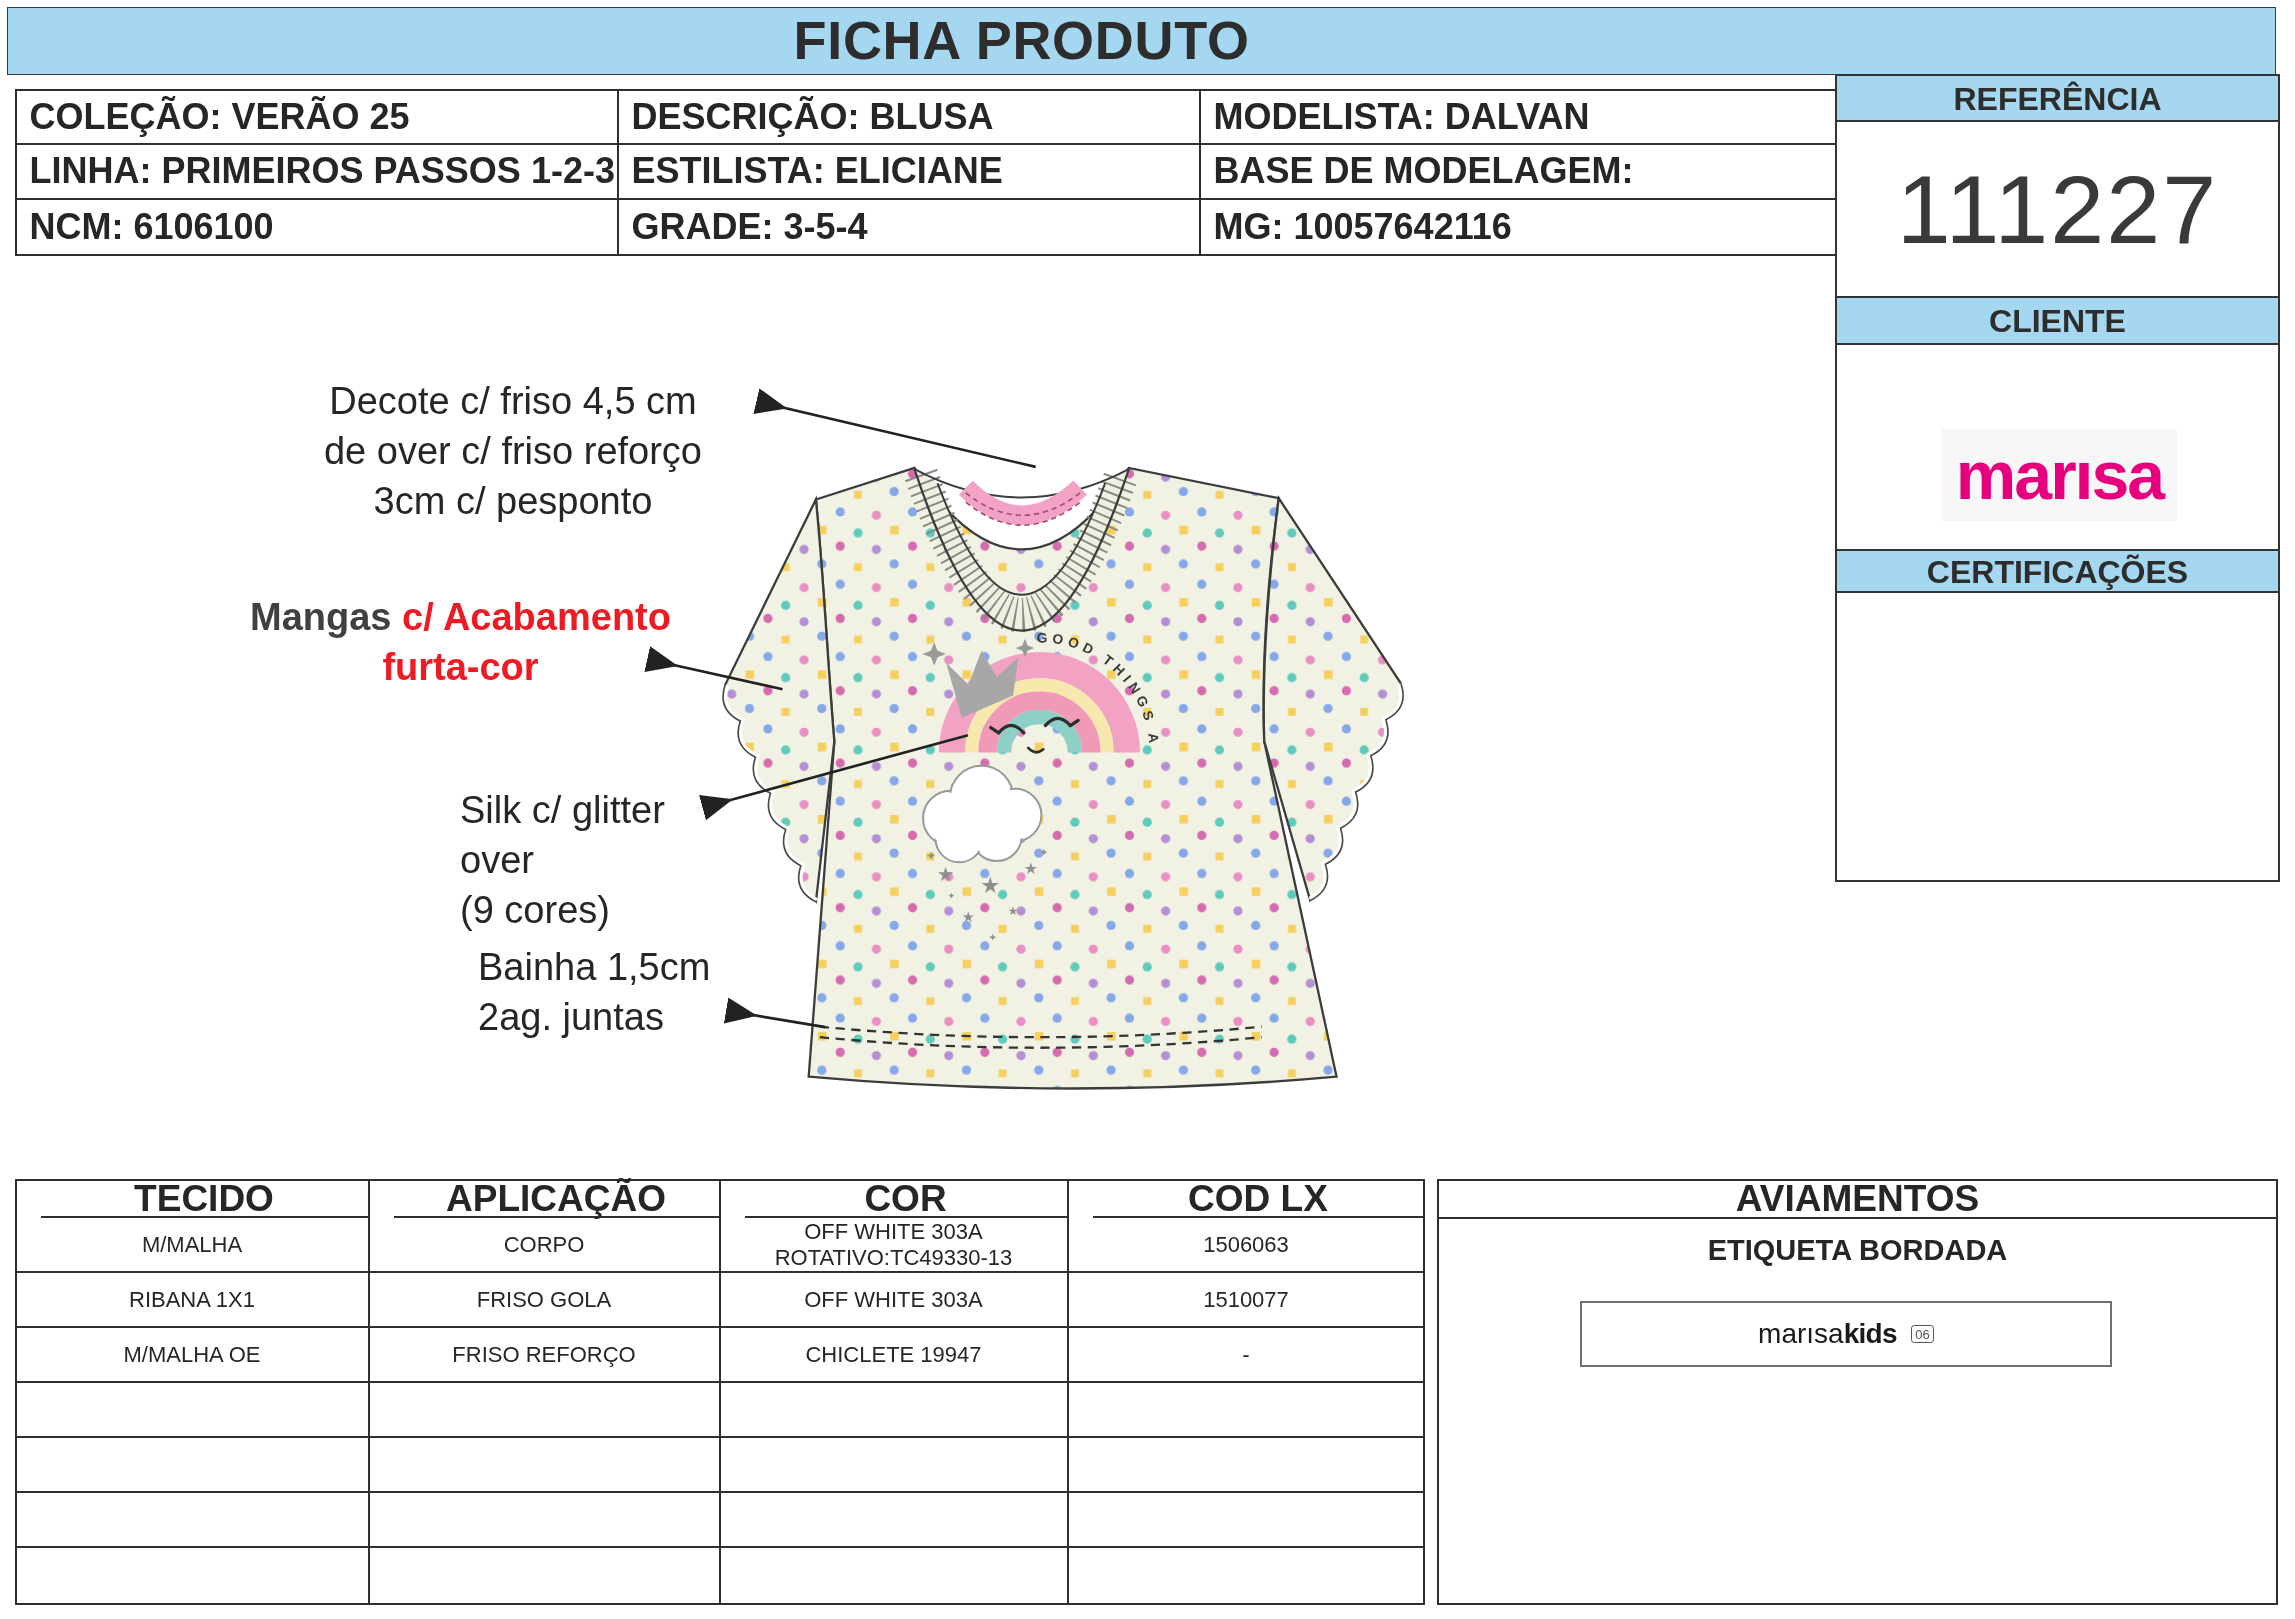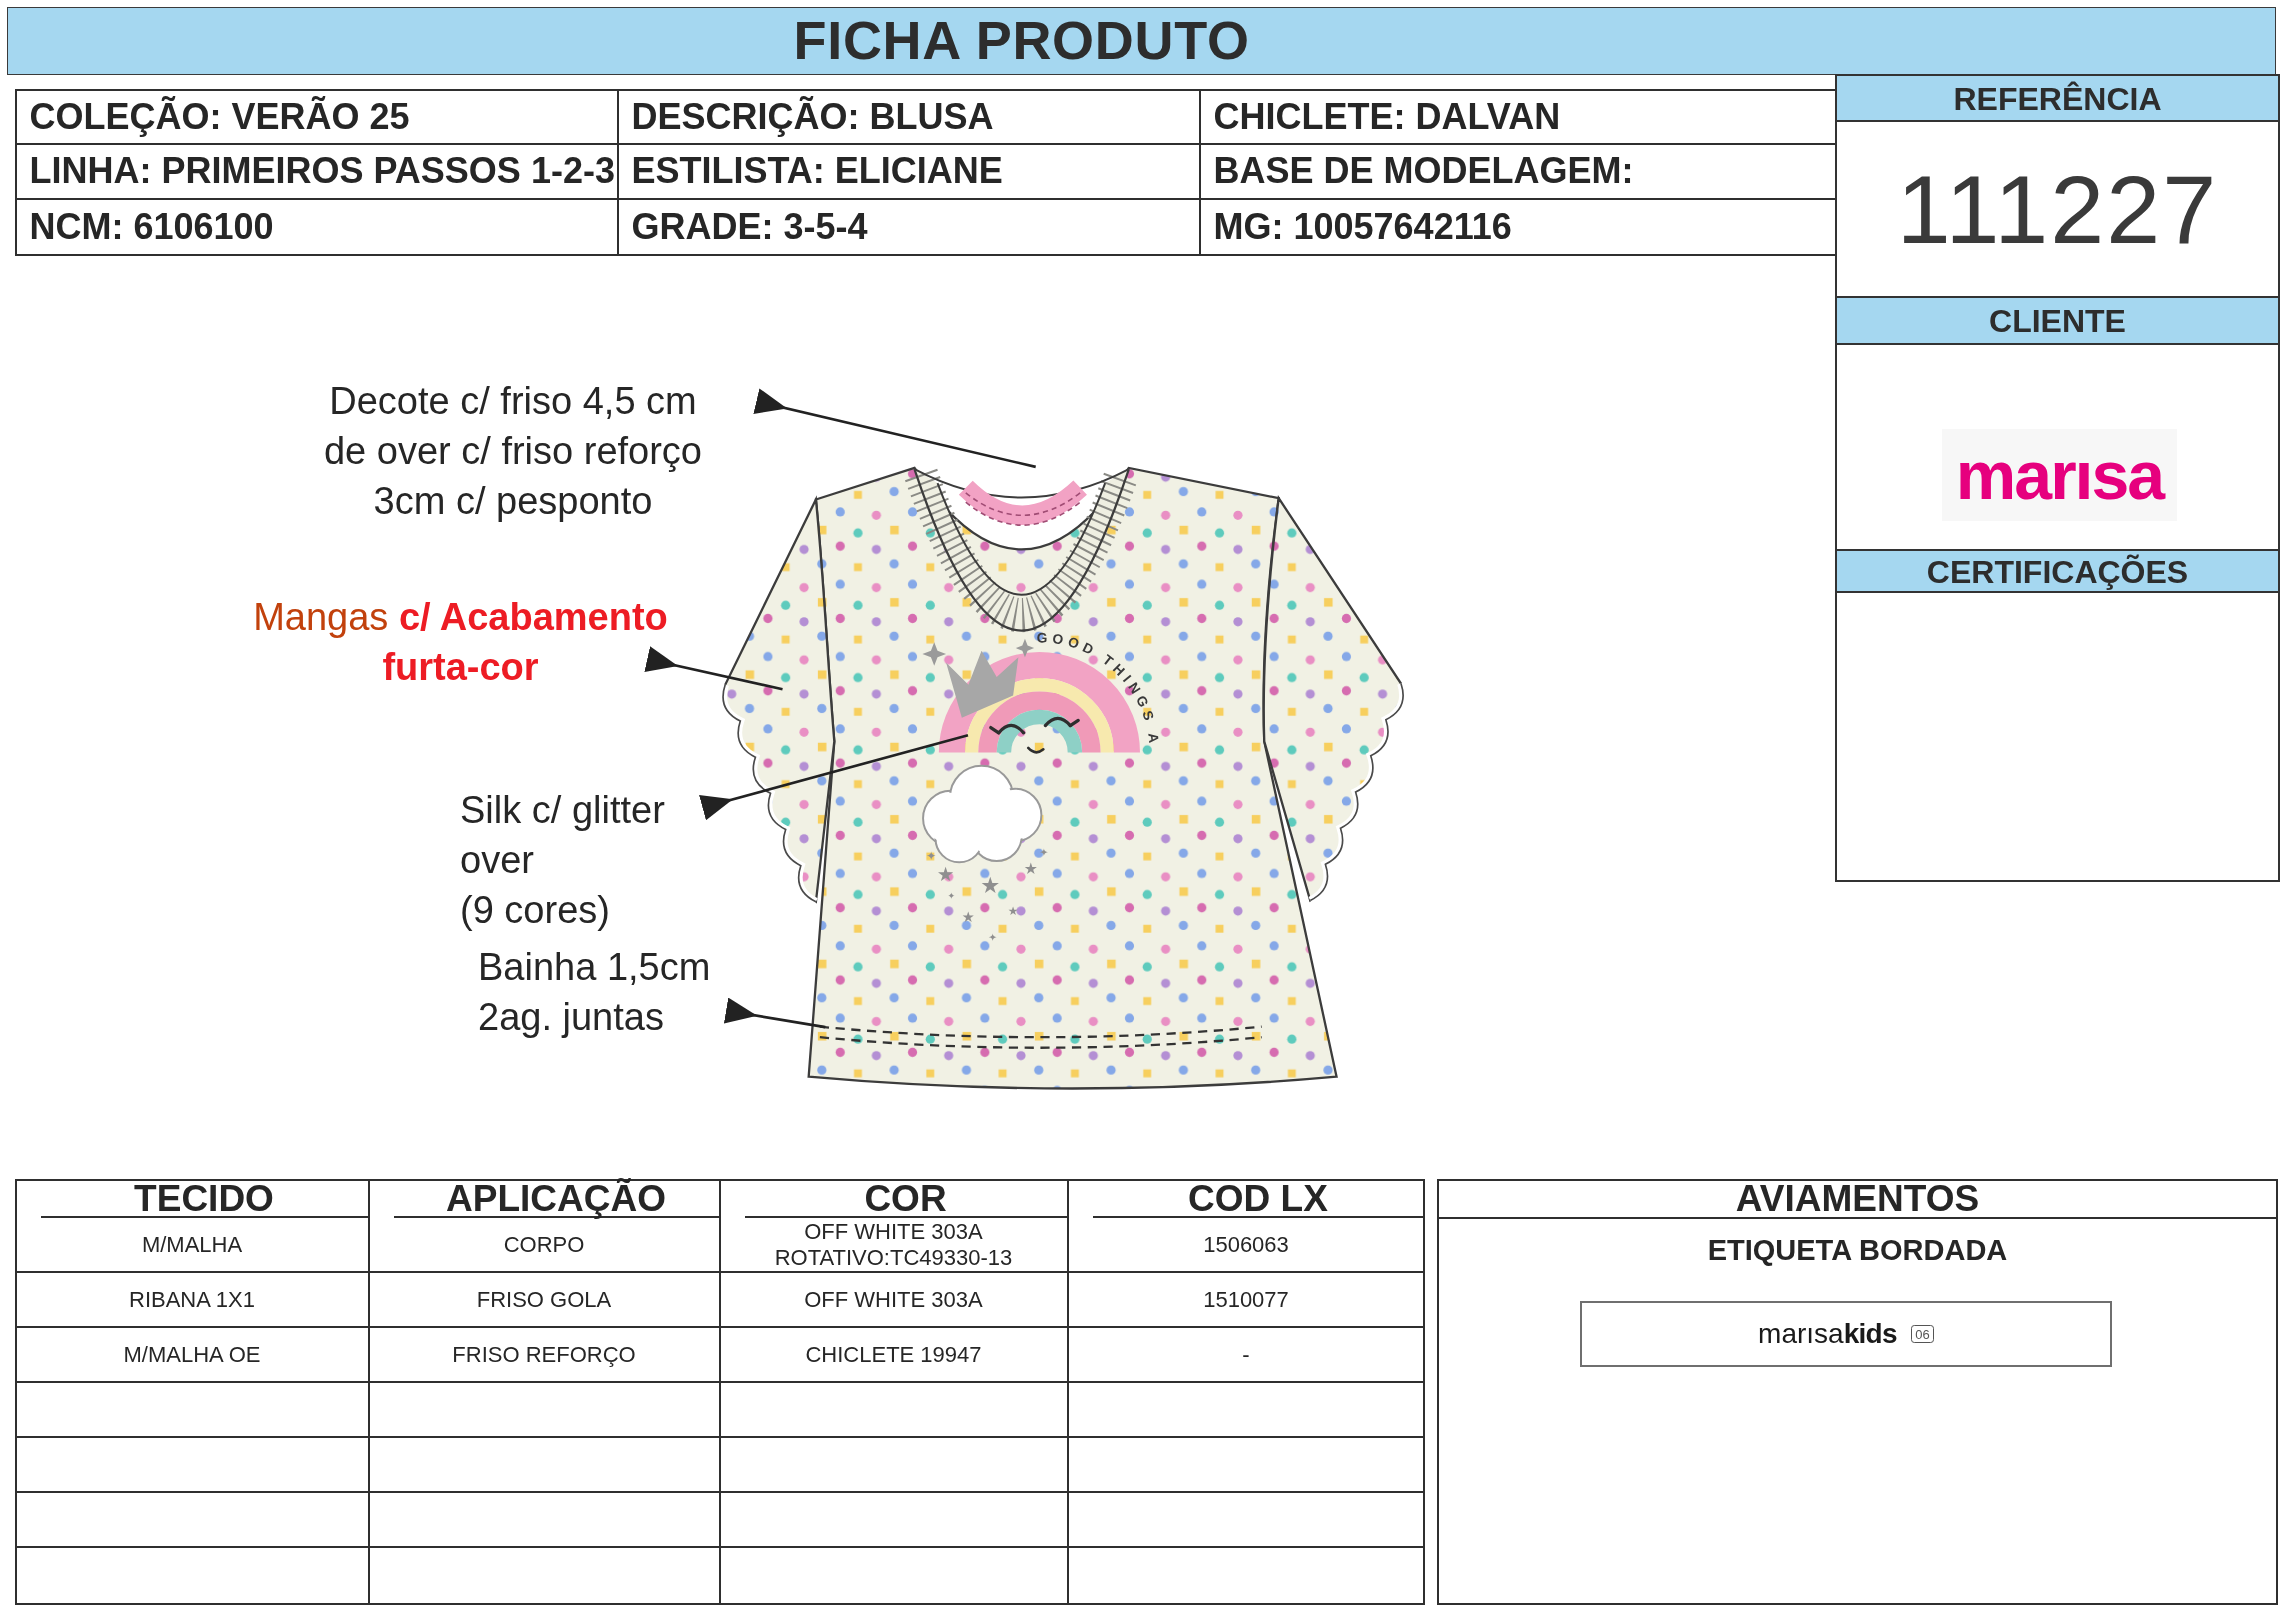--- a/index.html
+++ b/index.html
@@ -51,39 +51,39 @@
   .side-logo{left:1835px;top:343px;width:441px;height:206px;}
   .marisa-bg{left:105px;top:84px;width:235px;height:92px;background:#f7f7f7;
              display:flex;align-items:center;justify-content:center;}
   .marisa-txt{font-size:68px;font-weight:bold;color:#e6007e;letter-spacing:-2px;line-height:66px;}
   .side-cert{left:1835px;top:549px;width:441px;height:42px;}
   .side-certbox{left:1835px;top:591px;width:441px;height:287px;}
   
   .ann{line-height:50px;font-size:38px;color:#262626;}
   .ann.center{text-align:center;}
   .ann .red{color:#ed1c24;font-weight:bold;}
-  .ann .blk-b{color:#c2410c;font-weight:normal;}
+  .ann .blk-b{color:#404040;font-weight:bold;}
   .a-decote{left:263px;top:376px;width:500px;}
   .a-mangas{left:250px;top:592px;width:421px;}
   .a-silk{left:460px;top:785px;width:303px;}
   .a-bainha{left:478px;top:942px;width:303px;}
   svg{display:block;}
 </style>
 </head>
 <body>
 
 <div id="page">
 
   <div class="abs banner"></div>
   <div class="abs banner-title">FICHA PRODUTO</div>
 
   <div class="abs itable">
     <div>COLEÇÃO: VERÃO 25</div>
     <div>DESCRIÇÃO: BLUSA</div>
-    <div>CHICLETE: DALVAN</div>
+    <div>MODELISTA: DALVAN</div>
     <div>LINHA: PRIMEIROS PASSOS 1-2-3</div>
     <div>ESTILISTA: ELICIANE</div>
     <div>BASE DE MODELAGEM:</div>
     <div>NCM: 6106100</div>
     <div>GRADE: 3-5-4</div>
     <div>MG: 10057642116</div>
   </div>
 
   <div class="abs bluehead side-ref">REFERÊNCIA</div>
   <div class="abs whitebox side-num">111227</div>

